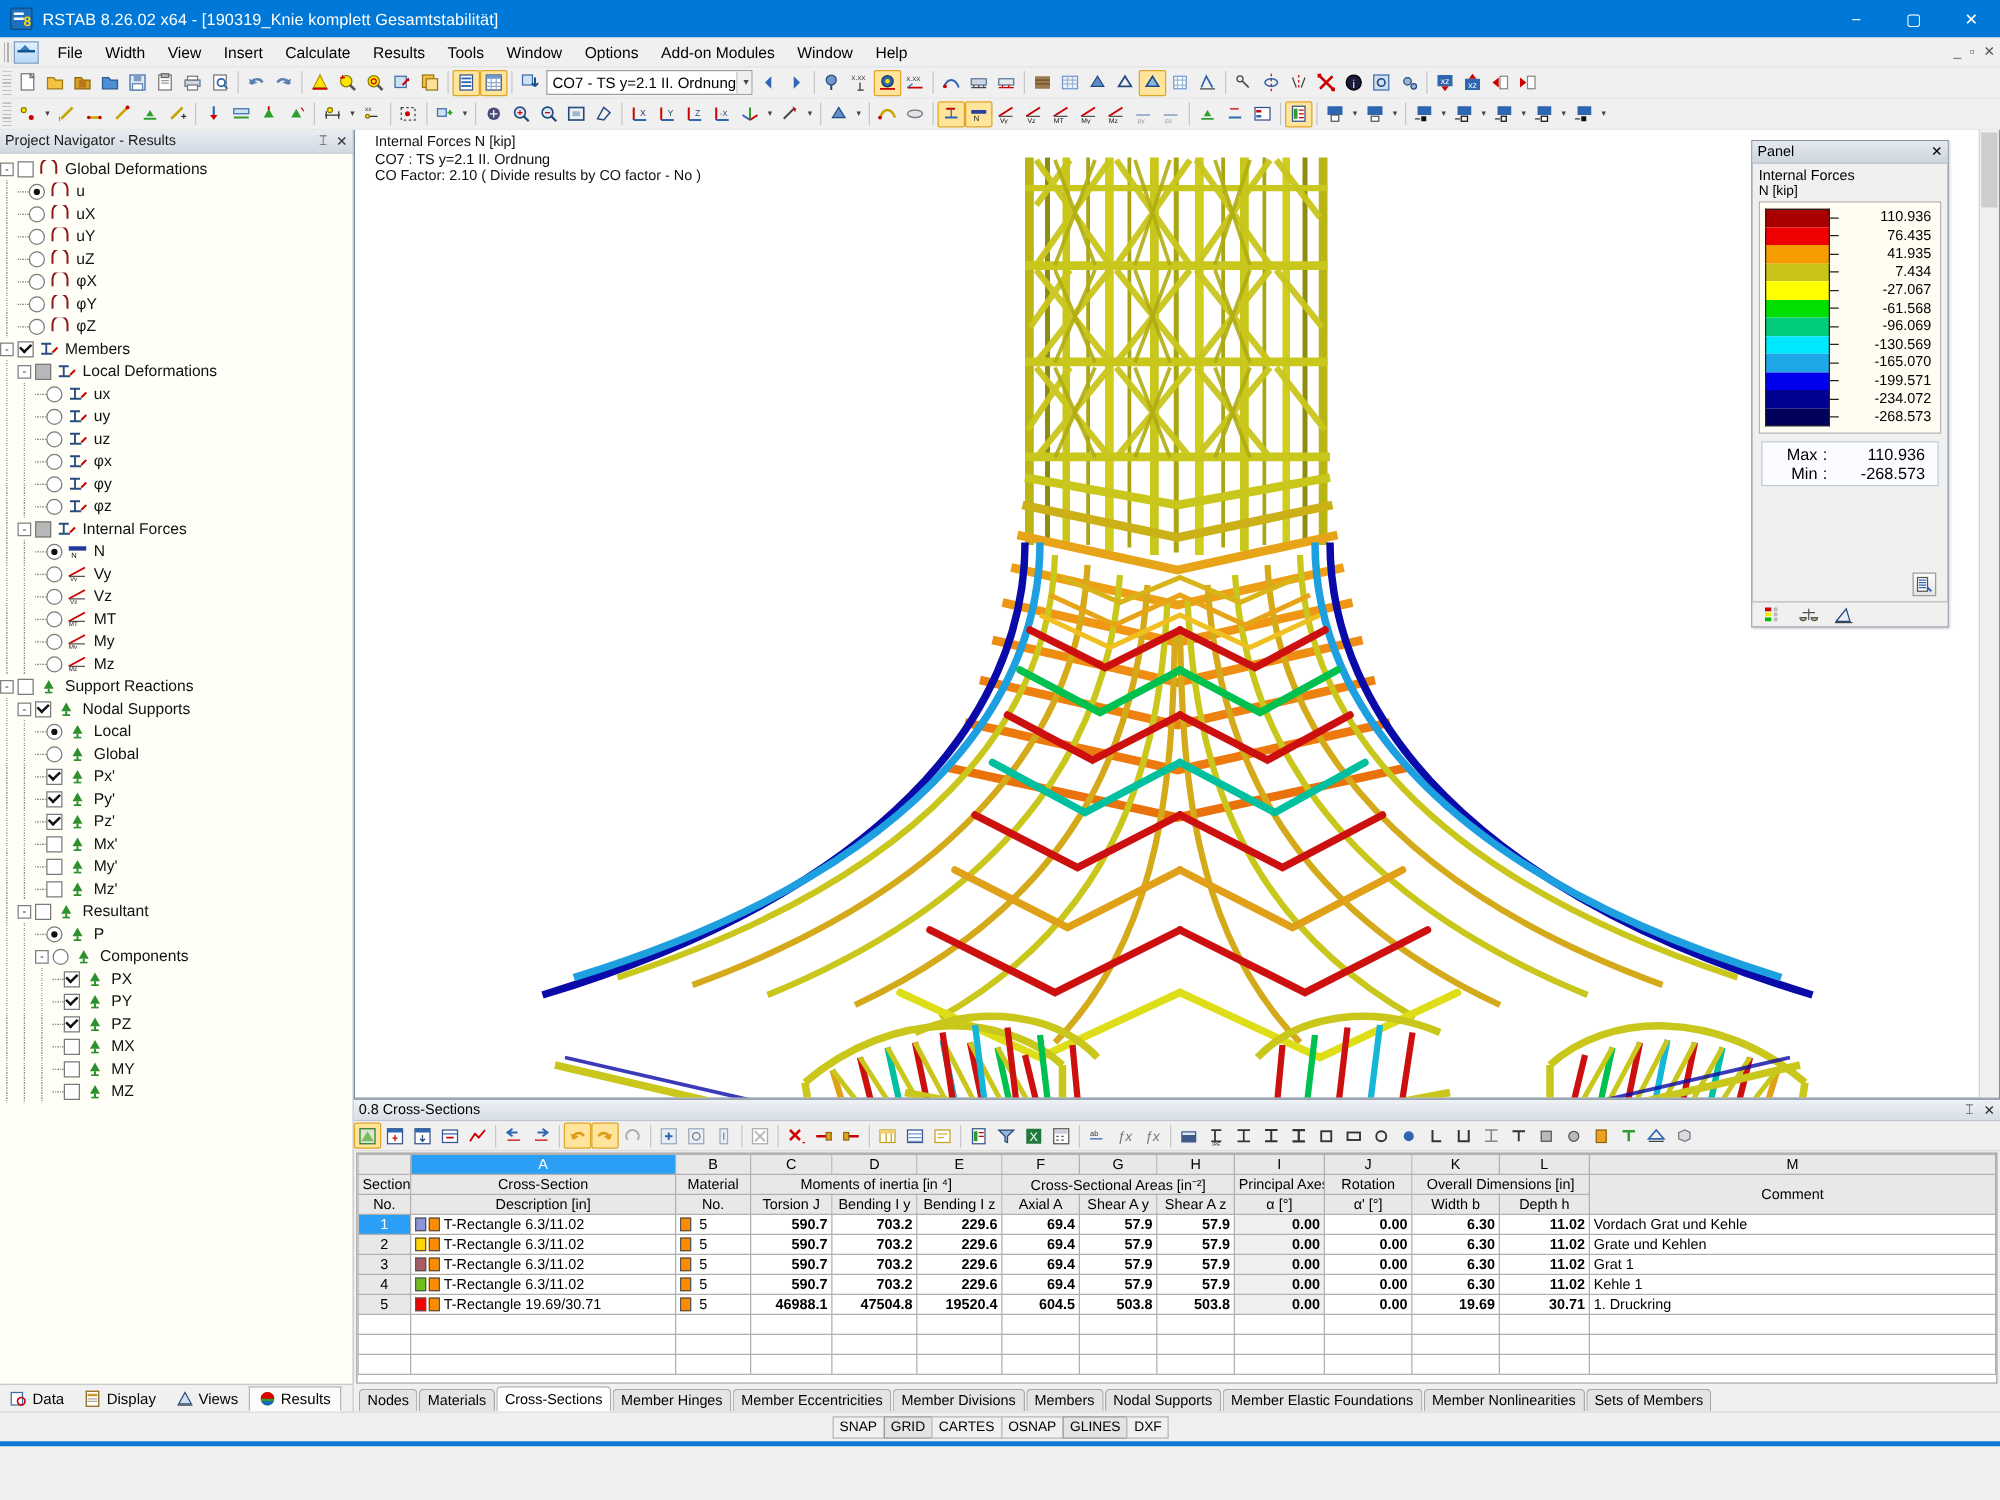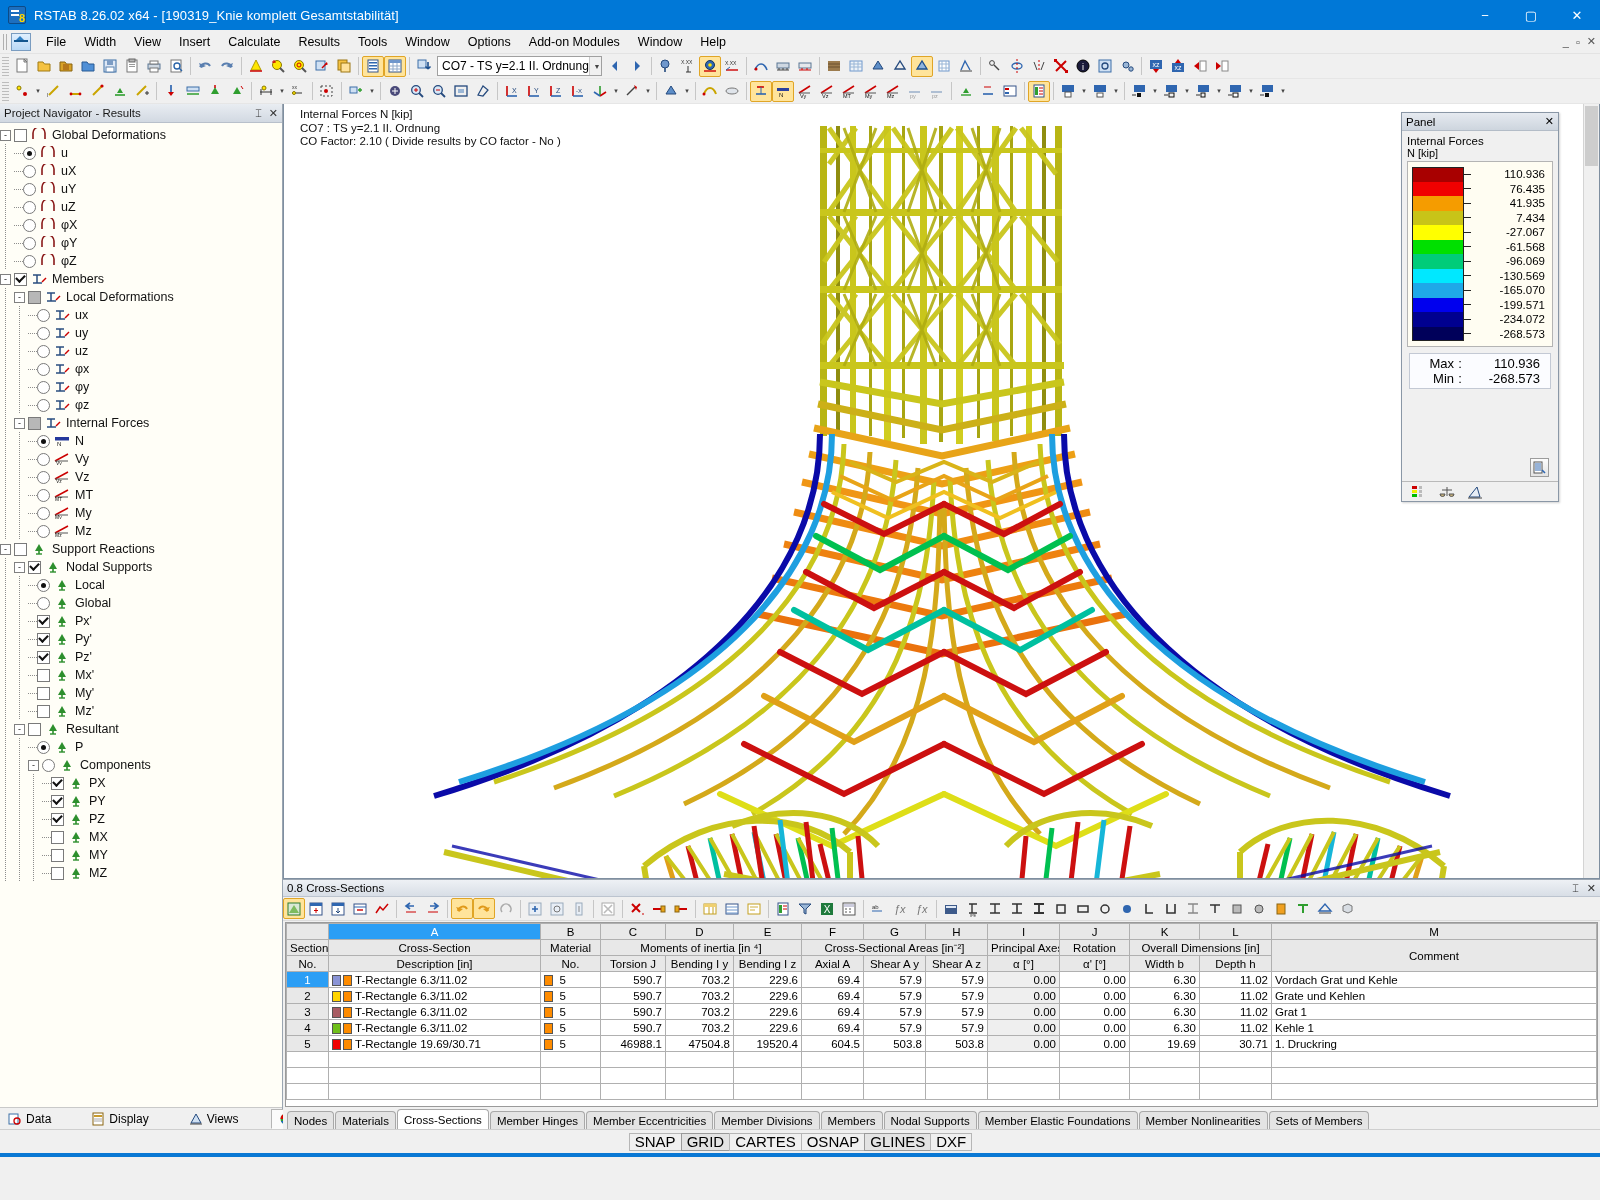--- a/index.html
+++ b/index.html
@@ -93,21 +93,21 @@
      display:flex;align-items:center;justify-content:center;}
   .cb.chk:after{content:"";width:7px;height:4px;border-left:2px solid #111;border-bottom:2px solid #111;
      transform:rotate(-45deg) translate(1px,-1px);}
   .cb.grey{background:#b7b7b7;}
   .rb{width:13px;height:13px;border:1px solid #7a7a7a;border-radius:50%;background:#fff;flex:none;margin-right:4px;
      display:flex;align-items:center;justify-content:center;}
   .rb.sel:after{content:"";width:5px;height:5px;border-radius:50%;background:#111;}
   .ti{width:17px;height:15px;flex:none;margin-right:4px;}
   .tlab{font-size:12.5px;color:#111;}
   
-  #navtabs{height:22px;background:#f0f0f0;display:flex;align-items:flex-end;border-top:1px solid #c9c9c9;gap:24px;}
+  #navtabs{height:22px;background:#f0f0f0;display:flex;align-items:flex-end;border-top:1px solid #c9c9c9;}
   .ntab{display:flex;align-items:center;gap:4px;height:20px;padding:0 7px;font-size:12px;
      border:1px solid transparent;}
   .ntab.act{background:#fbfbfb;border:1px solid #b5b5b5;border-bottom-color:#fbfbfb;}
   
   #work{flex:1;display:flex;flex-direction:column;min-width:0;background:#f0f0f0;}
   #canvaswrap{flex:1;background:#fff;border:1px solid #7f8fa0;border-top:none;
      position:relative;overflow:hidden;margin:0;}
   #infotext{position:absolute;left:16px;top:4px;font-size:11.5px;line-height:13.5px;color:#111;z-index:5;}
   
   #panel{position:absolute;right:40px;top:8px;width:158px;background:#f0f0f0;
@@ -142,37 +142,37 @@
   #tbhdr{height:17px;background:linear-gradient(#eef1f5,#d8dee6);display:flex;align-items:center;
      padding:0 4px;font-size:11.5px;border-bottom:1px solid #bcc4cf;}
   #tbhdr .sp{margin-left:auto;display:flex;gap:8px;font-size:11px;color:#333;}
   #tbtoolbar{height:24px;display:flex;align-items:center;background:#f0f0f0;border-bottom:1px solid #dcdcdc;}
   #gridwrap{flex:1;background:#fff;overflow:hidden;border:1px solid #9a9a9a;margin:1px 2px 0 2px;}
   table.grid{border-collapse:collapse;width:100%;font-size:11.5px;table-layout:fixed;}
   table.grid th,table.grid td{border:1px solid #b0b0b0;padding:0 3px;height:16px;white-space:nowrap;overflow:hidden;}
   table.grid th{background:#e8e8e8;font-weight:normal;text-align:center;}
   th.colletter{background:#d6d6d6;height:15px;}
   th.colletter.selA{background:#2b9ef5;color:#fff;}
-  td.num{text-align:right;}
+  td.num{text-align:right;font-weight:bold;}
   td.rowhdr{background:#e8e8e8;text-align:center;}
   td.rowhdr.sel{background:#2b9ef5;color:#fff;}
   td.cs{padding-left:2px;}
   td.cs .swatches{display:inline-flex;gap:2px;vertical-align:-2px;margin-right:3px;}
   td.cs .sw{width:9px;height:11px;border:1px solid #555;display:inline-block;}
   td.mat .sw{width:9px;height:11px;border:1px solid #555;display:inline-block;background:#ff8c00;vertical-align:-2px;}
   tr.selrow td{background:#fff;}
   #grid-tabs{height:22px;display:flex;align-items:flex-end;gap:1px;padding-left:4px;background:#f0f0f0;}
   .gtab{height:18px;padding:0 6px;font-size:11.5px;display:flex;align-items:center;
      background:#e4e4e4;border:1px solid #a8a8a8;border-bottom:none;
      border-radius:4px 4px 0 0;}
   .gtab.act{background:#fff;height:20px;font-weight:normal;}
   
   #statusbar{height:24px;background:#f0f0f0;display:flex;align-items:center;border-top:1px solid #cfcfcf;}
   #statusbar .seg{height:18px;border:1px solid #b6b6b6;background:#f0f0f0;display:flex;align-items:center;
-     padding:0 5px;font-size:15px;margin-right:-1px;}
+     padding:0 5px;font-size:11px;margin-right:-1px;}
   #statusbar .seg.on{background:#e3e3e3;border-color:#9a9a9a;}
   #statusbar .flex{flex:1;}
   #accentbar{height:4px;background:#0a78d4;}
   
   .vscroll{position:absolute;right:0;top:0;bottom:0;width:16px;background:#f0f0f0;border-left:1px solid #d4d4d4;}
   .vscroll .thumb{position:absolute;left:1px;right:1px;top:2px;height:60px;background:#cdcdcd;}
 </style>
 </head>
 <body>
 

